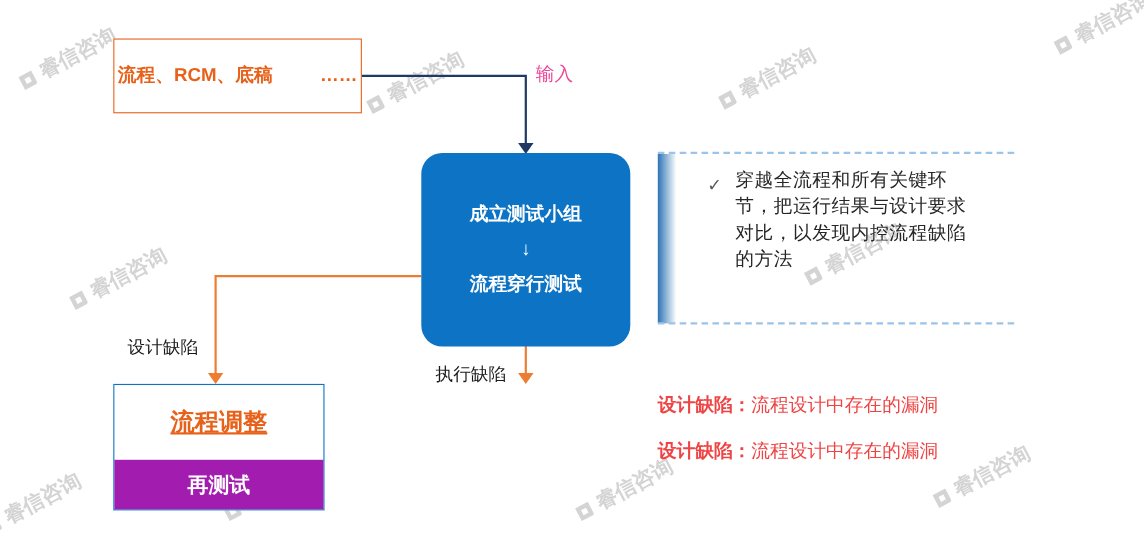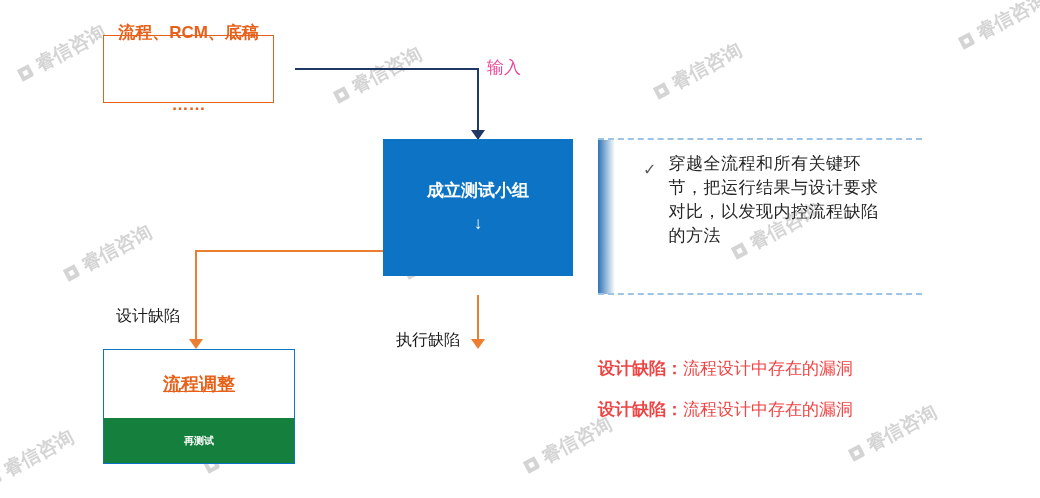--- a/index.html
+++ b/index.html
@@ -36,53 +36,54 @@
     border-bottom-right-radius: 2px;
   }
 
   
   .layer { position: absolute; inset: 0; z-index: 1; }
   svg.arrows { position: absolute; left: 0; top: 0; }
 
   .box-input {
     position: absolute;
     left: 103px; top: 35px;
-    width: 171px; height: 68px;
+    width: 226px; height: 68px;
     border: 1px solid #e8611a;
     background: #ffffff;
-    display: flex; flex-direction: column;
+    display: flex; flex-direction: row;
     align-items: center; justify-content: center;
     color: #e8611a;
     font-weight: bold;
     font-size: 17px;
     line-height: 1.7;
     text-align: center;
     gap: 43px;
   }
 
   .lbl-input {
     position: absolute;
     left: 487px; top: 56px;
     font-size: 17px;
     font-weight: normal;
     color: #ec4899;
   }
 
   .box-center {
     position: absolute;
     left: 383px; top: 139px;
-    width: 190px; height: 137px;
+    width: 190px; height: 176px;
     background: #0d74c5;
     color: #ffffff;
     font-weight: bold;
     font-size: 17px;
     display: flex; flex-direction: column;
     align-items: center; justify-content: center;
     line-height: 1.9;
     text-align: center;
+    border-radius: 19px;
   }
 
   .panel-grad {
     position: absolute;
     left: 598px; top: 140px;
     width: 17px; height: 154px;
     background: linear-gradient(to right, #2e74b5, rgba(255,255,255,0));
   }
   .dash {
     position: absolute;
@@ -127,29 +128,29 @@
     background: #ffffff;
     display: flex; flex-direction: column;
   }
   .result-box.l { left: 103px; }
   .result-box.m { left: 383px; width: 190px; }
   .result-top {
     flex: 1;
     display: flex; align-items: center; justify-content: center;
     color: #e8611a;
     font-weight: bold;
-    font-size: 18px;
+    font-size: 22px;
     text-decoration: underline;
   }
   .result-bottom {
     height: 45px;
-    background: #15803d;
+    background: #a21caf;
     color: #ffffff;
     font-weight: bold;
-    font-size: 10px;
+    font-size: 19px;
     display: flex; align-items: center; justify-content: center;
   }
 
   .defs {
     position: absolute;
     left: 598px; top: 357px;
     font-size: 17px;
     color: #ef4444;
     line-height: 1.4;
   }
@@ -225,20 +226,21 @@
     <div class="box-input">
       <div>流程、RCM、底稿</div>
       <div>……</div>
     </div>
 
     <div class="lbl-input">输入</div>
 
     <div class="box-center">
       <div>成立测试小组</div>
       <div>↓</div>
+      <div>流程穿行测试</div>
     </div>
 
     <div class="panel-grad"></div>
     <div class="dash top"></div>
     <div class="dash bottom"></div>
     <div class="panel-body">
       <span class="panel-check">✓</span>
       <p class="panel-text">穿越全流程和所有关键环节，把运行结果与设计要求对比，以发现内控流程缺陷的方法</p>
     </div>
 

